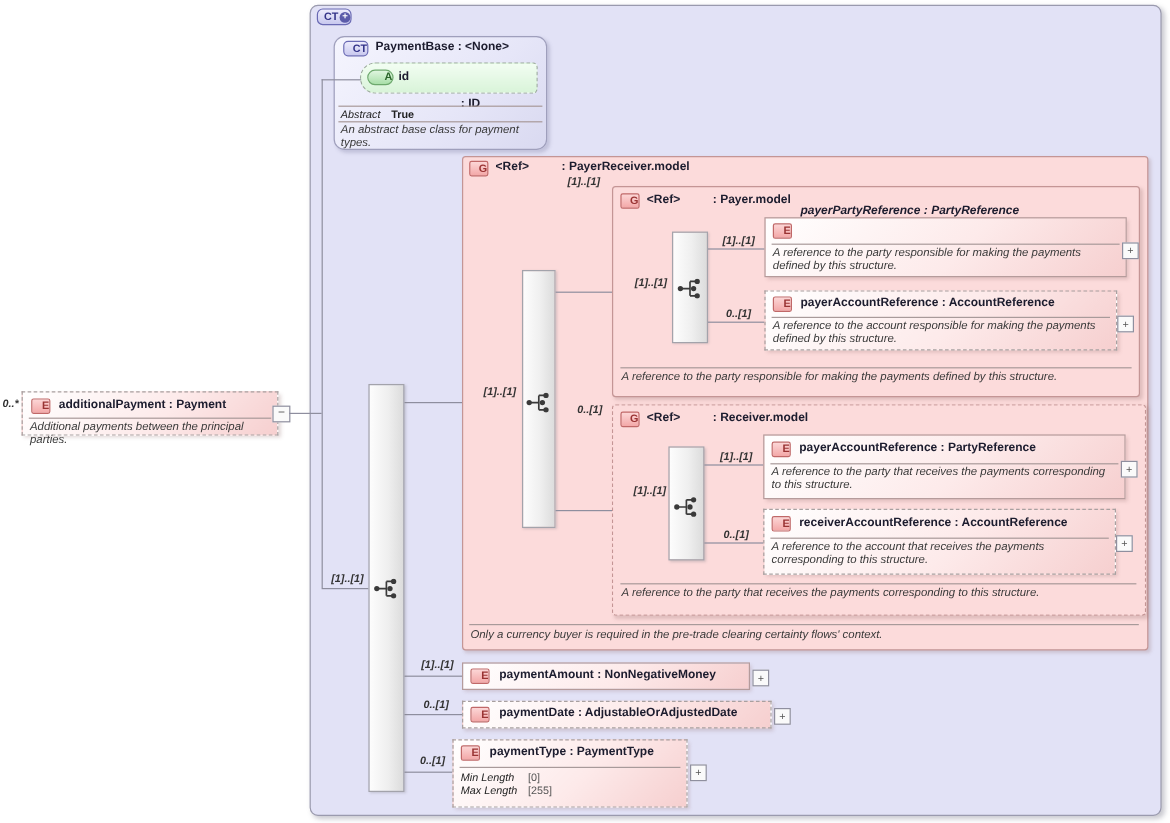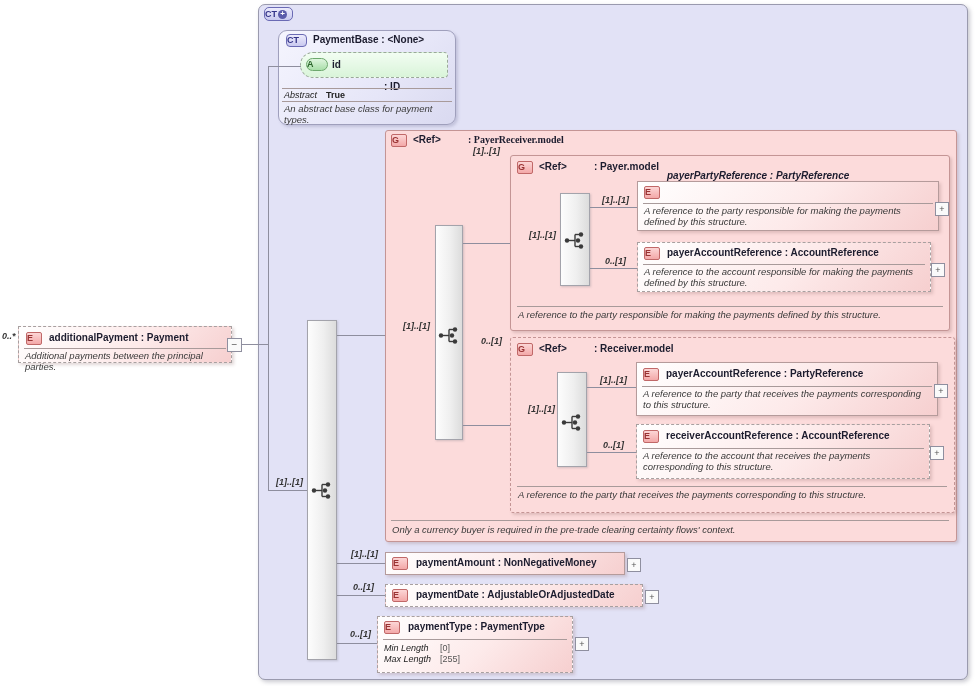--- a/index.html
+++ b/index.html
@@ -13,21 +13,21 @@
          border:1px solid #9f9fbc;border-radius:9px;box-shadow:2px 2px 3px rgba(100,100,140,.25);}
   .group{background:#fcdbdb;border:1px solid #c49595;border-radius:3px;
          box-shadow:2px 2px 3px rgba(140,100,100,.25);}
   .group.dashed{border-style:dashed;}
   .elembox{background:linear-gradient(135deg,#ffffff 0%,#fdeaea 55%,#f6cfcf 100%);
          border:1px solid #b59b9b;box-shadow:2px 2px 3px rgba(140,100,100,.25);}
   .elembox.dashed{border-style:dashed;border-color:#a8a0a0;}
   .capsule{background:linear-gradient(180deg,#f2fdf2 0%,#d9f4d9 100%);
          border:1px dashed #9aa89a;border-radius:13px 4px 4px 13px;}
   
-  .badge{display:inline-flex;align-items:center;justify-content:flex-start;
+  .badge{display:inline-flex;align-items:center;justify-content:flex-end;
          font-weight:bold;font-size:9px;line-height:1;}
   .bCT{width:21px;height:13px;border:1.5px solid #6a6ab4;border-radius:4px;
        background:linear-gradient(180deg,#ecebfc,#c9c9ef);color:#333388;}
   .bCTbig{width:29px;height:14px;border:1.5px solid #6a6ab4;border-radius:5px;
        background:linear-gradient(180deg,#ecebfc,#c9c9ef);color:#333388;gap:1px;}
   .plusdot{width:9px;height:9px;border-radius:50%;background:#5b5baa;color:#fff;
        display:inline-flex;align-items:center;justify-content:center;font-size:8px;line-height:1;}
   .bA{width:22px;height:13px;border:1px solid #6da86d;border-radius:7px;
        background:linear-gradient(180deg,#dff5df,#a9dfa9);color:#2a642a;}
   .bE,.bG{width:16px;height:13px;border:1px solid #c06868;border-radius:2px;
@@ -97,21 +97,21 @@
 <div class="hl" style="left:337px;top:335px;width:98px;"></div>
 <div class="hl" style="left:337px;top:563px;width:48px;"></div>
 <div class="hl" style="left:337px;top:595px;width:48px;"></div>
 <div class="hl" style="left:337px;top:643px;width:40px;"></div>
 
 <div class="abs group" style="left:385px;top:130px;width:572px;height:412px;"></div>
 <span class="abs badge bG" style="left:391px;top:134px;">
   <span>G</span>
   </span>
 <span class="t title" style="left:413px;top:134px;">&lt;Ref&gt;</span>
-<span class="t title" style="left:468px;top:134px;font-family:Liberation Serif, serif;">: PayerReceiver.model</span>
+<span class="t title" style="left:468px;top:134px;">: PayerReceiver.model</span>
 <div class="sep" style="left:391px;top:520px;width:558px;"></div>
 <span class="t desc" style="left:392px;top:525px;width:556px;">Only a currency buyer is required in the pre-trade clearing certainty flows' context.</span>
 
 <div class="abs bar" style="left:307px;top:320px;width:30px;height:340px;"></div>
 <span class="abs" style="left:311px;top:482px;">
   <svg width="22" height="17" viewBox="0 0 22 17">
     <circle cx="3" cy="8.5" r="2.2" fill="#3a3a3a"></circle>
       <line x1="3" y1="8.5" x2="11" y2="8.5" stroke="#3a3a3a" stroke-width="1.4"></line>
     <line x1="11" y1="2.5" x2="11" y2="14.5" stroke="#3a3a3a" stroke-width="1.4"></line>
     <line x1="11" y1="2.5" x2="16" y2="2.5" stroke="#3a3a3a" stroke-width="1.4"></line>

